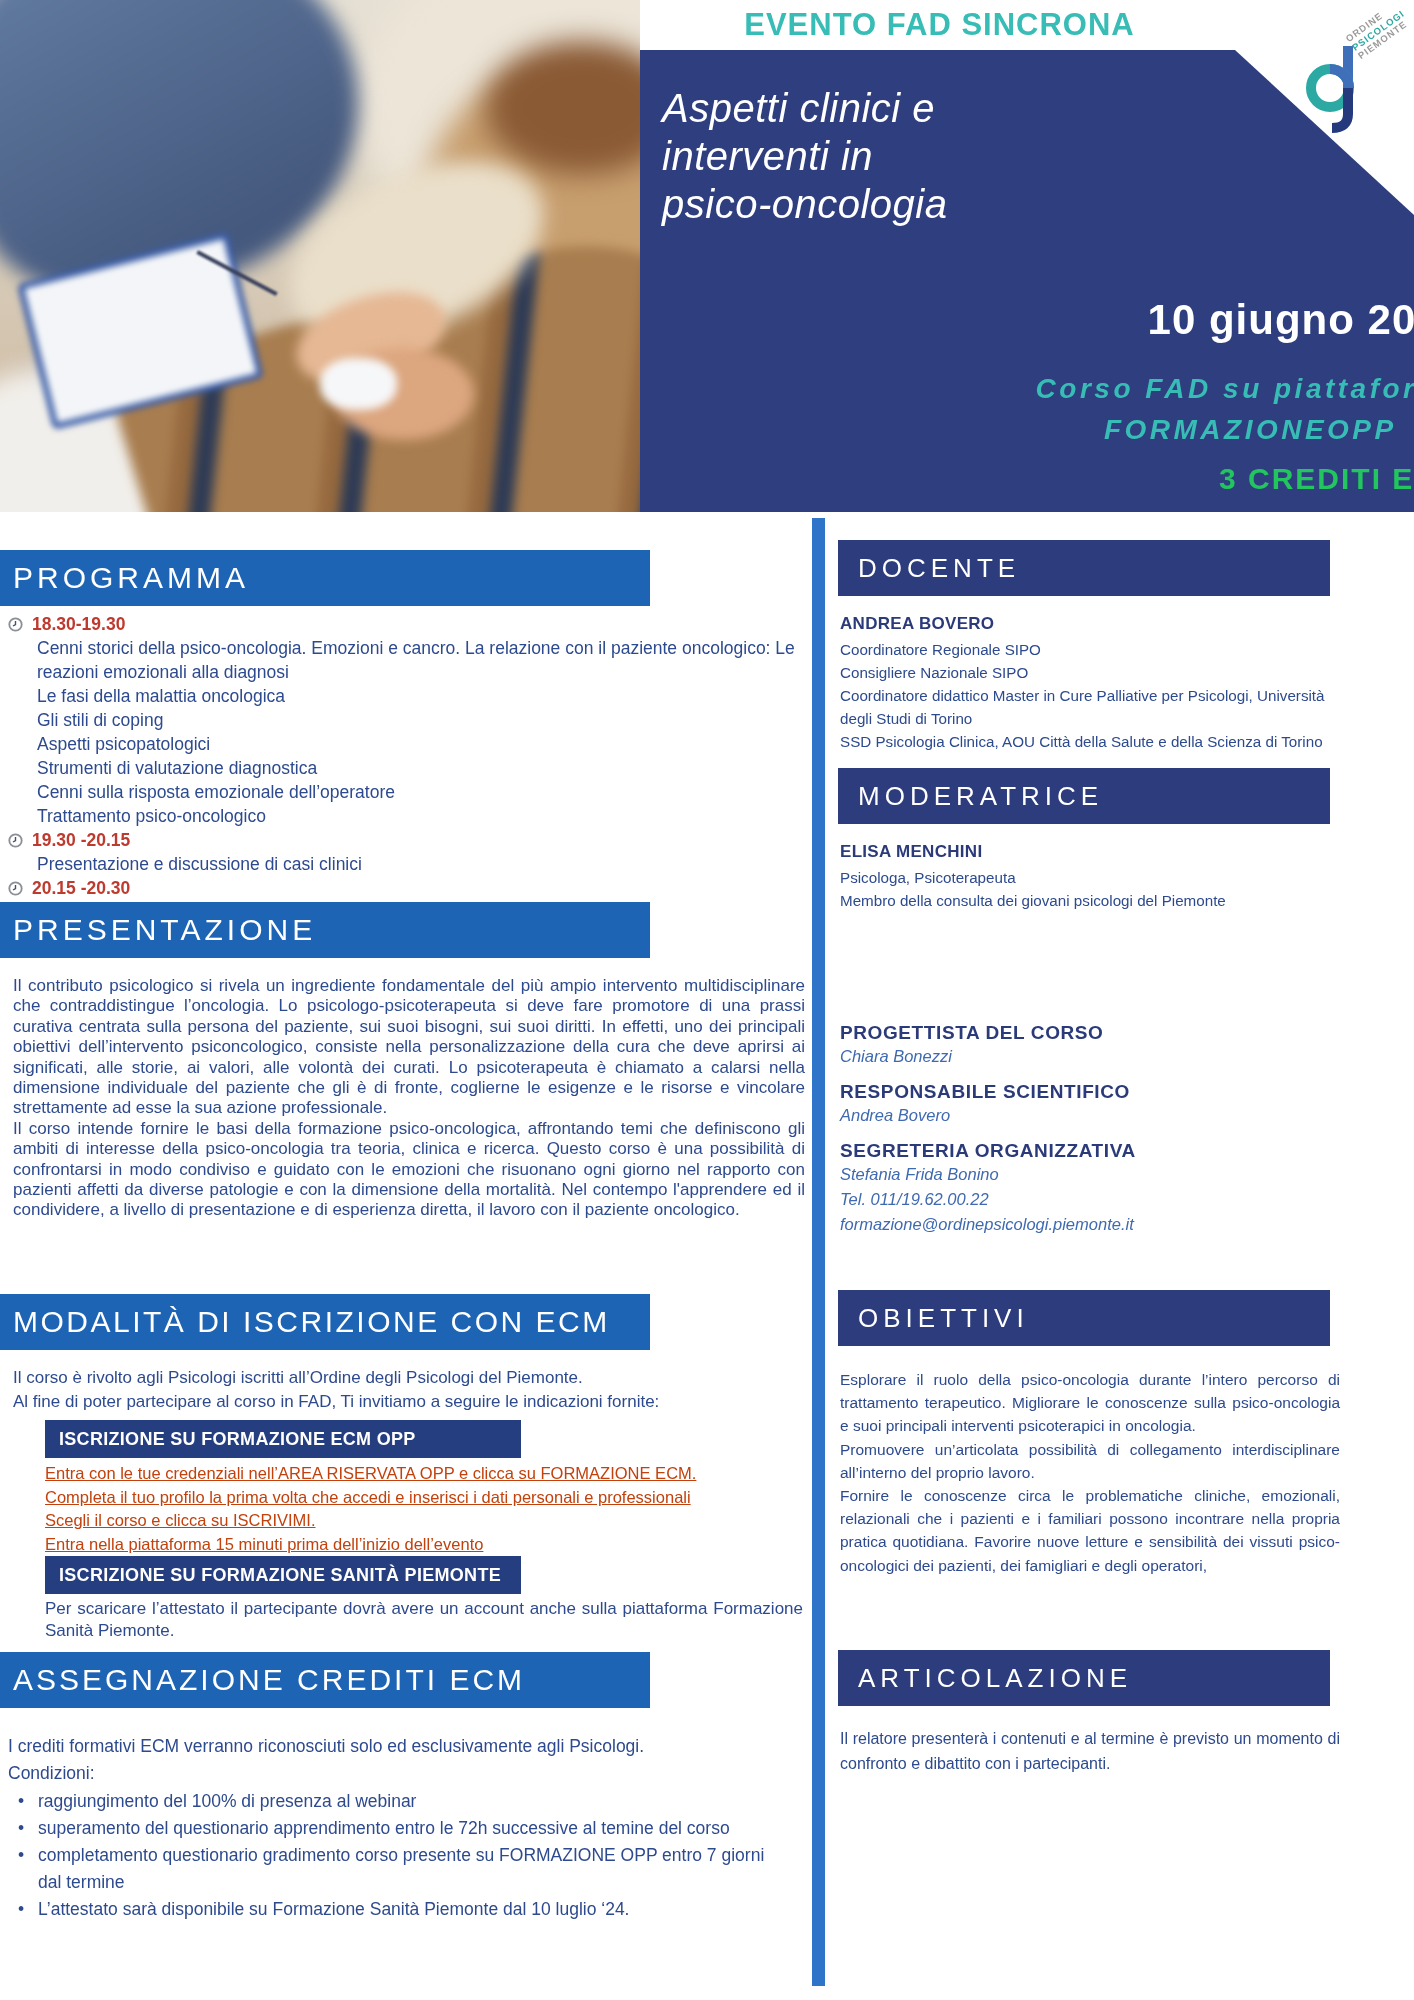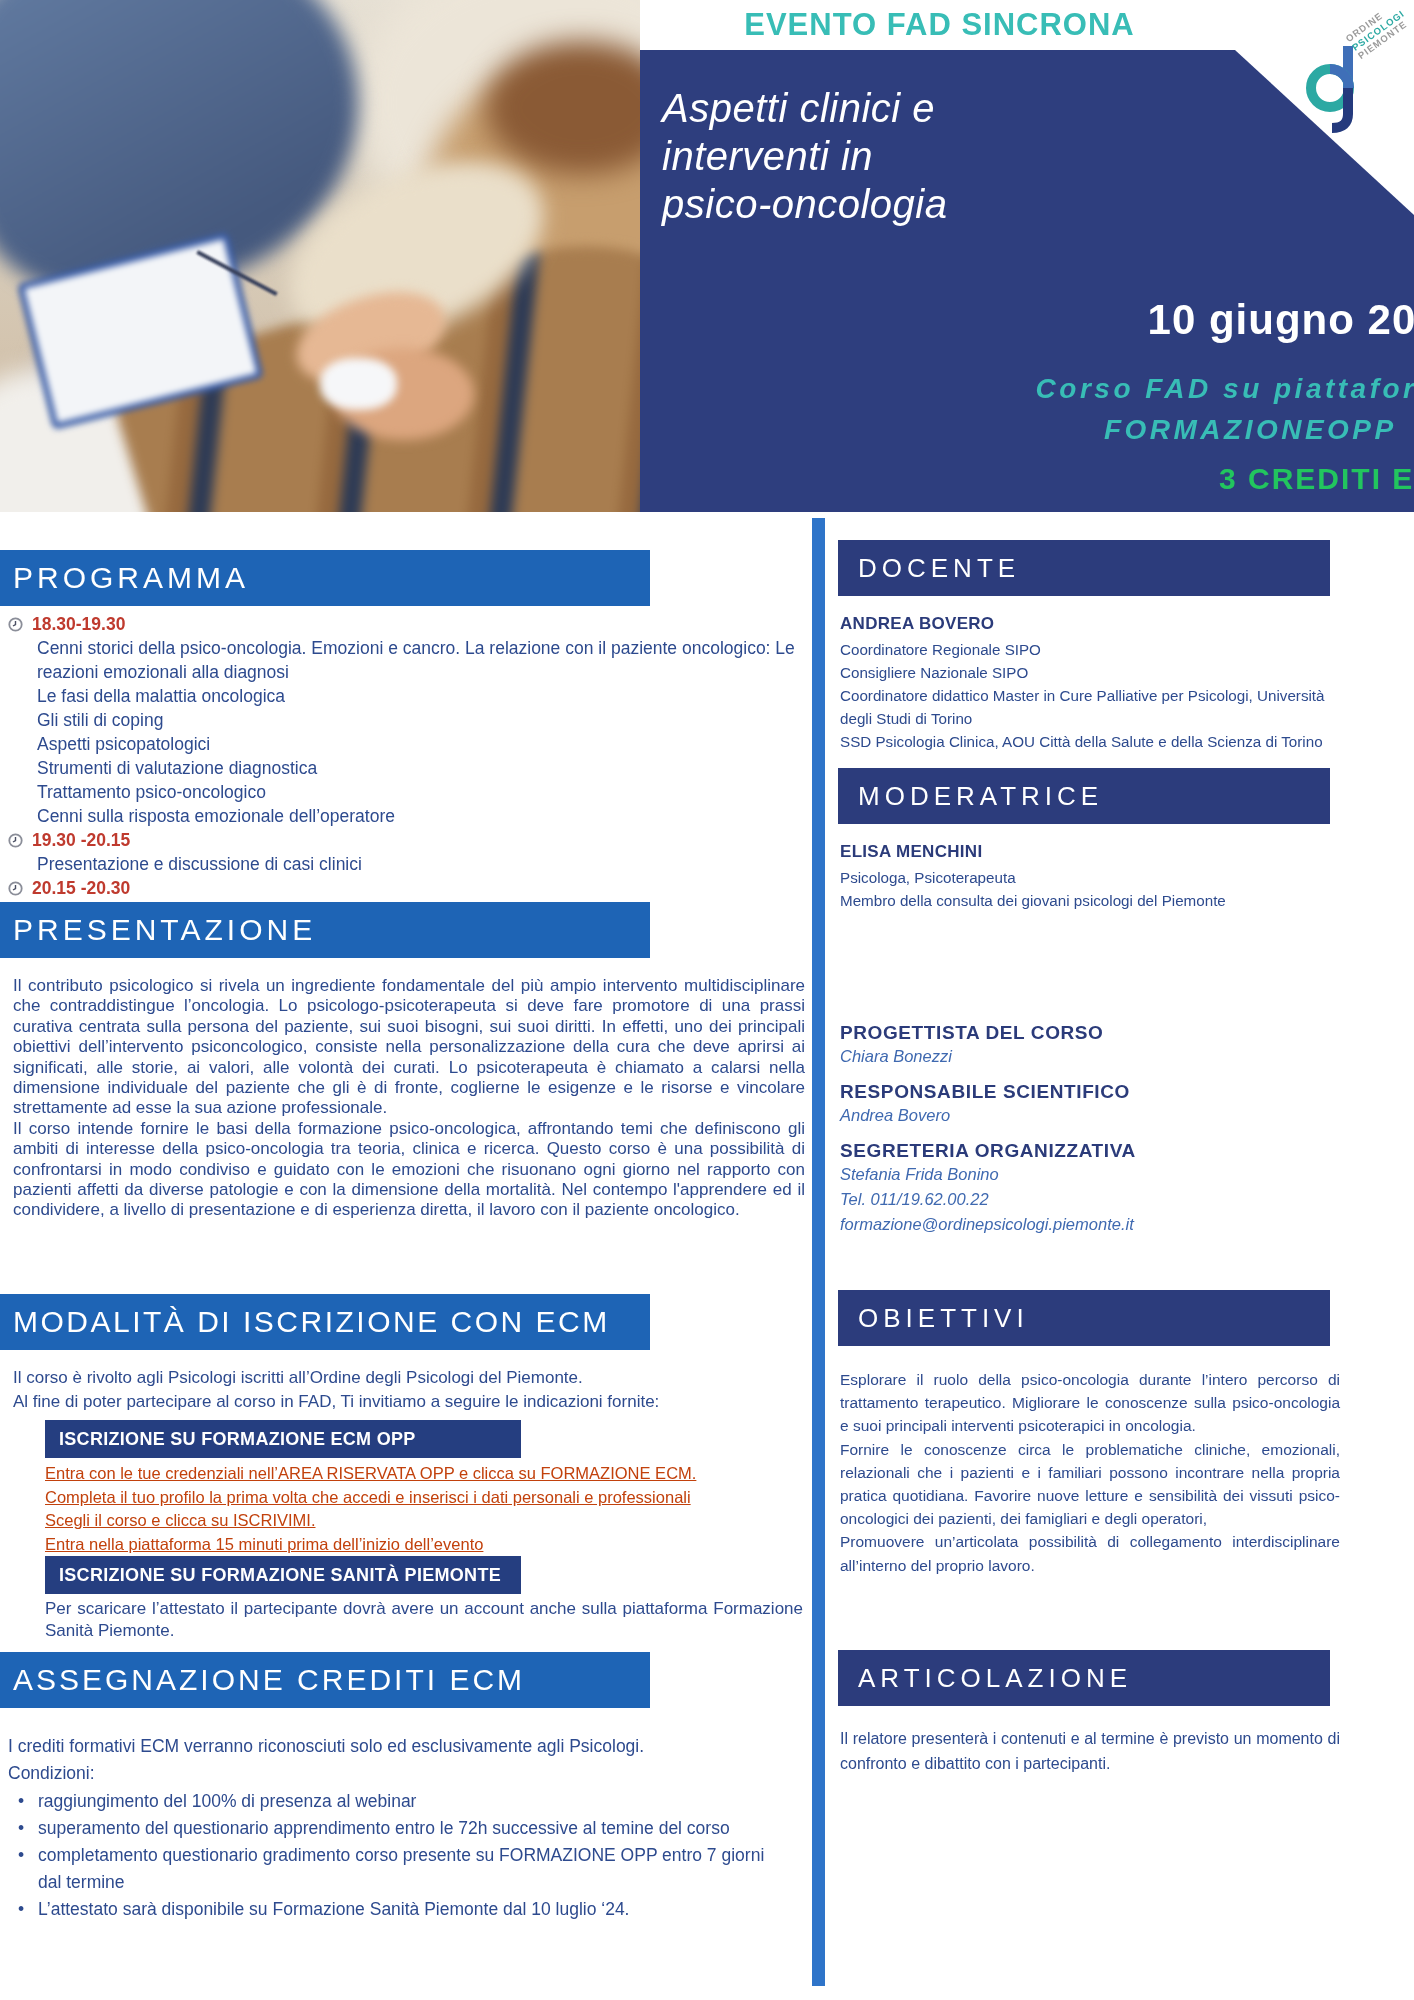--- a/index.html
+++ b/index.html
@@ -148,22 +148,22 @@
         <path d="M7.5 4 L7.5 7.5 L5 9" fill="none" stroke="#4a4f63" stroke-width="1.4"></path>
       </svg>
       <span>18.30-19.30</span>
     </div>
     <div class="prog-line">Cenni storici della psico-oncologia. Emozioni e cancro. La relazione con il paziente oncologico: Le</div>
     <div class="prog-line">reazioni emozionali alla diagnosi</div>
     <div class="prog-line">Le fasi della malattia oncologica</div>
     <div class="prog-line">Gli stili di coping</div>
     <div class="prog-line">Aspetti psicopatologici</div>
     <div class="prog-line">Strumenti di valutazione diagnostica</div>
+    <div class="prog-line">Cenni sulla risposta emozionale dell’operatore</div>
     <div class="prog-line">Trattamento psico-oncologico</div>
-    <div class="prog-line">Cenni sulla risposta emozionale dell’operatore</div>
     <div class="prog-time">
       <svg width="15" height="15" viewBox="0 0 15 15">
         <circle cx="7.5" cy="7.5" r="6.2" fill="none" stroke="#8b8e99" stroke-width="1.8"></circle>
         <path d="M7.5 4 L7.5 7.5 L5 9" fill="none" stroke="#4a4f63" stroke-width="1.4"></path>
       </svg>
       <span>19.30 -20.15</span>
     </div>
     <div class="prog-line">Presentazione e discussione di casi clinici</div>
     <div class="prog-time">
       <svg width="15" height="15" viewBox="0 0 15 15">
@@ -254,22 +254,22 @@
     <div class="staff-value">Stefania Frida Bonino</div>
     <div class="staff-value">Tel. 011/19.62.00.22</div>
     <div class="staff-value">formazione@ordinepsicologi.piemonte.it</div>
   </div>
 
   <div class="rbar" style="top:1290px;">
     <span>OBIETTIVI</span>
   </div>
   <div class="rblock rjust" style="top:1368px;">
     <p>Esplorare il ruolo della psico-oncologia durante l’intero percorso di trattamento terapeutico. Migliorare le conoscenze sulla psico-oncologia e suoi principali interventi psicoterapici in oncologia.</p>
+    <p>Promuovere un’articolata possibilità di collegamento interdisciplinare all’interno del proprio lavoro.</p>
     <p>Fornire le conoscenze circa le problematiche cliniche, emozionali, relazionali che i pazienti e i familiari possono incontrare nella propria pratica quotidiana. Favorire nuove letture e sensibilità dei vissuti psico-oncologici dei pazienti, dei famigliari e degli operatori,</p>
-    <p>Promuovere un’articolata possibilità di collegamento interdisciplinare all’interno del proprio lavoro.</p>
   </div>
 
   <div class="rbar" style="top:1650px;">
     <span>ARTICOLAZIONE</span>
   </div>
   <div class="rblock rjust" style="top:1726px;line-height:25px;font-size:16px;">Il relatore presenterà i contenuti e al termine è previsto un momento di confronto e dibattito con i partecipanti.</div>
 
 </div>
 
 </body></html>

